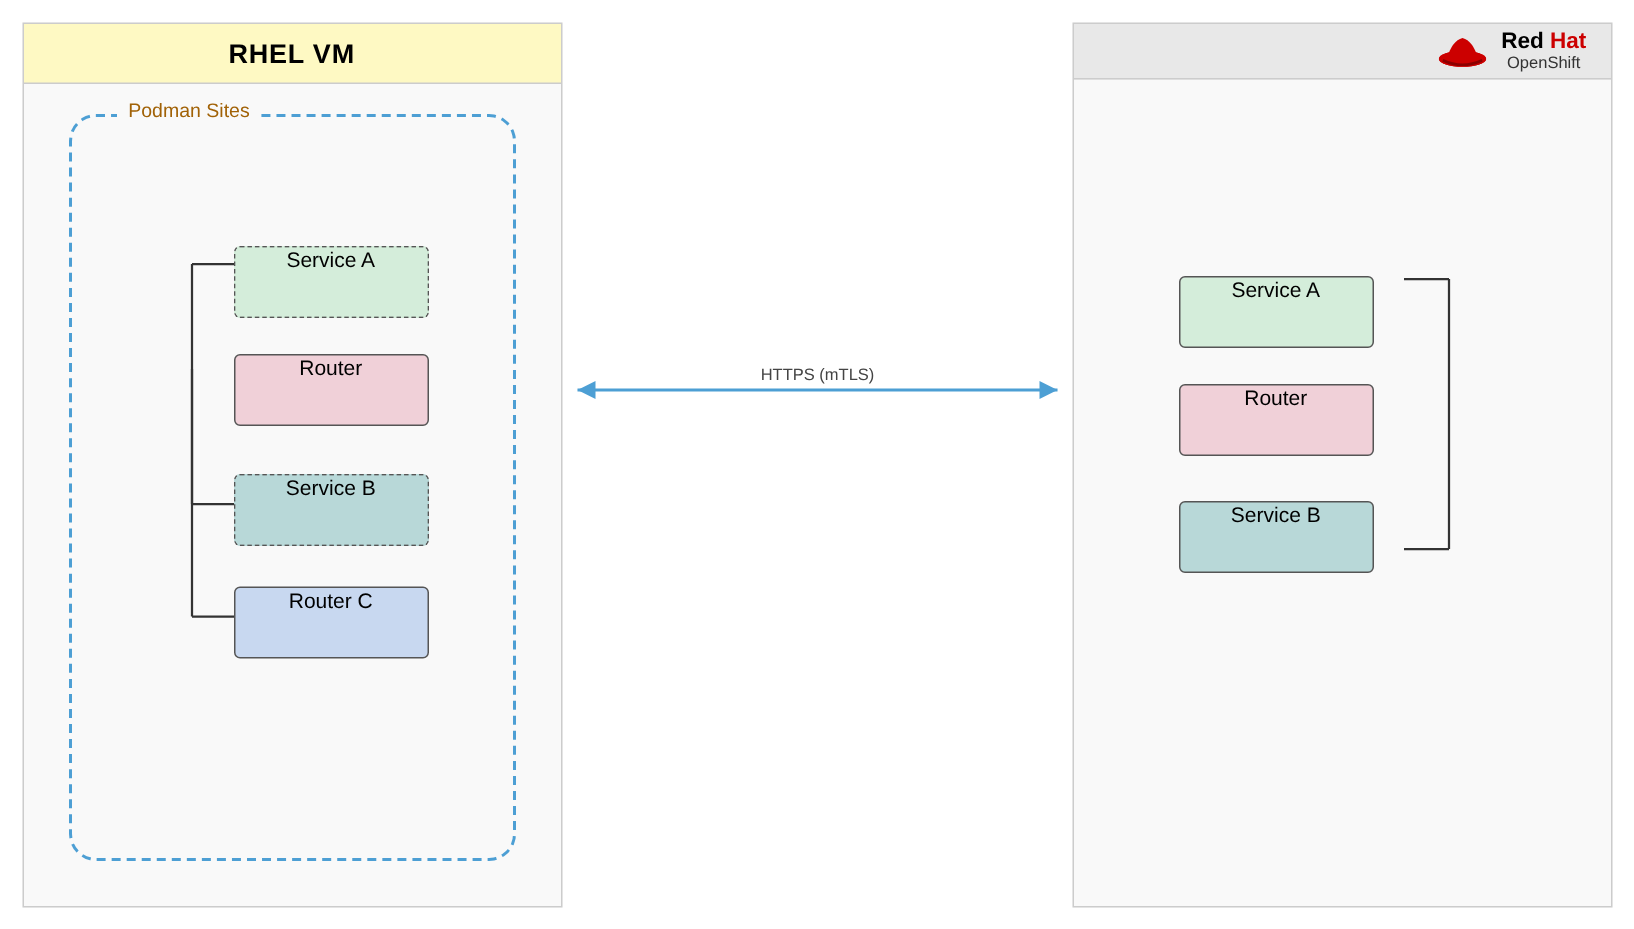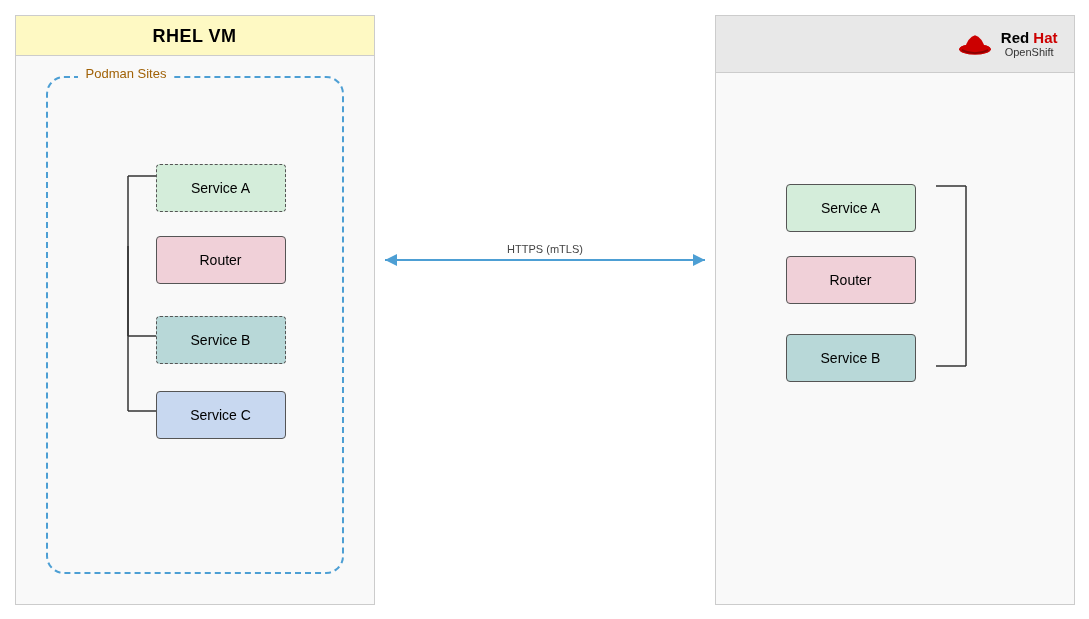--- a/index.html
+++ b/index.html
@@ -39,21 +39,21 @@
       letter-spacing: 0.5px;
     }
 
     
     .panel-header-right {
       display: flex;
       align-items: center;
       justify-content: space-between;
       background: #e8e8e8;
       border-bottom: 1.5px solid #ccc;
-      padding: 14px 16px;
+      padding: 4px 16px;
     }
     .panel-title-right {
       font-size: 18px;
       font-weight: bold;
       letter-spacing: 0.5px;
     }
     .redhat-logo {
       display: flex;
       align-items: center;
       gap: 8px;
@@ -98,21 +98,21 @@
       background: #f9f9f9;
       padding: 0 8px;
       font-size: 13px;
       color: #a16207;
     }
 
     .service-box {
       width: 130px;
       height: 48px;
       display: flex;
-      align-items: center;
+      align-items: flex-start;
       justify-content: center;
       font-size: 14px;
       font-weight: 500;
       border-radius: 4px;
       position: relative;
     }
     .service-a-left {
       background: #d4edda;
       border: 1.5px dashed #555;
     }
@@ -193,21 +193,21 @@
 
     <div class="service-box router-left" style="position:absolute;top:220px;left:140px;">
       <span>Router</span>
     </div>
 
     <div class="service-box service-b-left" style="position:absolute;top:300px;left:140px;">
       <span>Service B</span>
     </div>
 
     <div class="service-box service-c-left" style="position:absolute;top:375px;left:140px;">
-      <span>Service C</span>
+      <span>Router C</span>
     </div>
   </div>
 
   <div class="middle-section">
 
     <svg style="position:absolute;top:0;left:0;width:100%;height:100%;overflow:visible;">
 
       <line x1="10" y1="245" x2="330" y2="245" stroke="#4d9fd4" stroke-width="2"></line>
 
       <polygon points="10,245 22,239 22,251" fill="#4d9fd4"></polygon>

